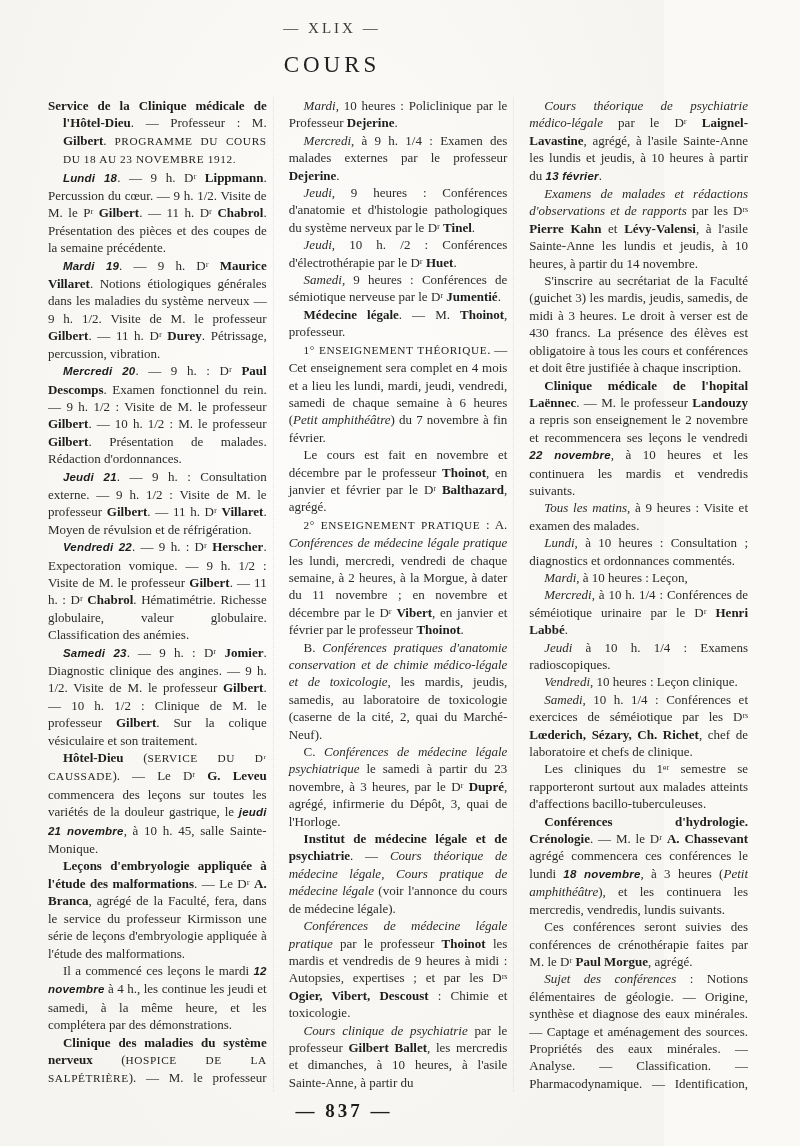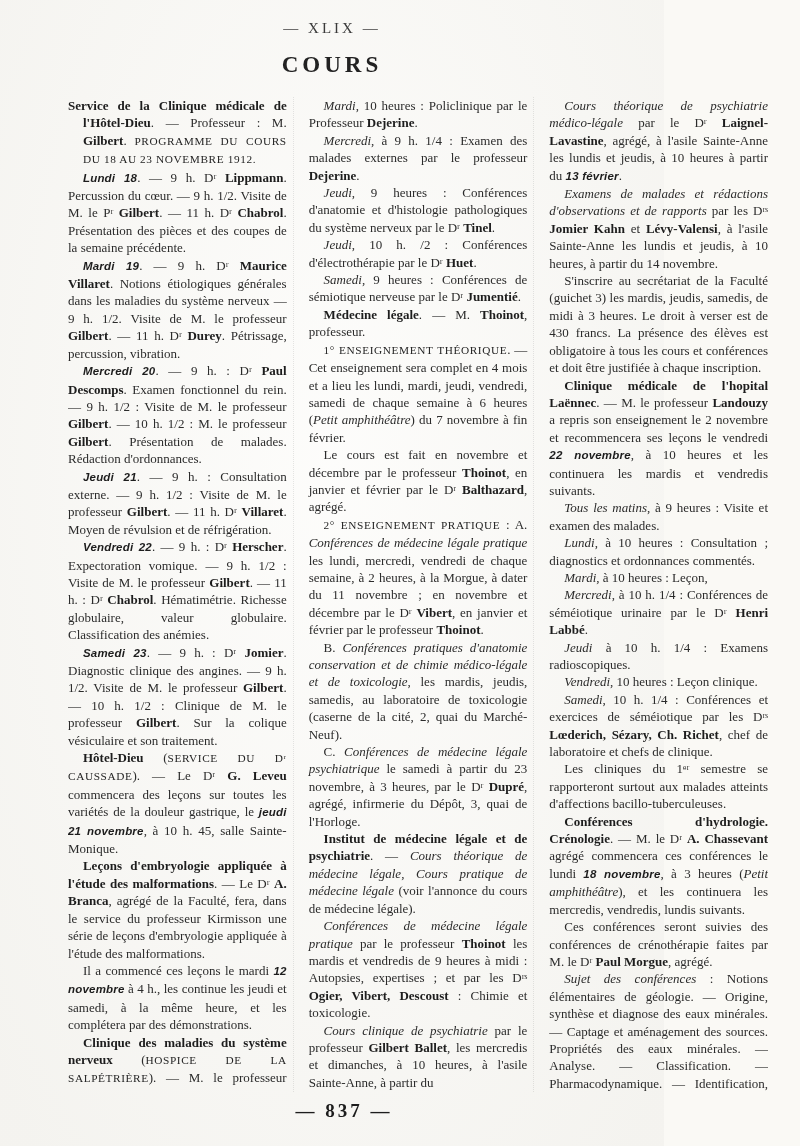--- a/index.html
+++ b/index.html
@@ -19,29 +19,30 @@
   }
   #folio {
     position: absolute; top: 20px; left: 0; width: 100%;
     text-align: center;
     font-size: 15px; letter-spacing: 3px;
     color: #3a3a3a;
   }
   #page-title {
     position: absolute; top: 52px; left: 0; width: 100%;
     text-align: center;
-    font-size: 23px; font-weight: bold; letter-spacing: 4px;
+    font-size: 23px; font-weight: normal; letter-spacing: 4px;
     color: #222;
   }
   #columns {
-    position: absolute; top: 97px; left: 68px;
+    position: absolute; top: 97px; left: 48px;
     width: 700px; height: 995px;
     display: flex;
     gap: 15px;
     overflow: hidden;
+    justify-content: flex-end;
   }
   .col {
     flex: 1 1 0;
     min-width: 0;
     text-align: justify;
     font-size: 13px;
     line-height: 17.4px;
     color: #2b2b2b;
   }
   .col-sep { border-right: 1px dotted rgba(60,60,60,0.12); padding-right: 6px; }
@@ -98,21 +99,21 @@
         <p class="para"><span class="seg-n">Le cours est fait en novembre et décembre par le professeur </span><span class="seg-b">Thoinot</span><span class="seg-n">, en janvier et février par le Dʳ </span><span class="seg-b">Balthazard</span><span class="seg-n">, agrégé.</span></p>
         <p class="para"><span class="seg-sc">2° ENSEIGNEMENT PRATIQUE</span><span class="seg-n"> : A. </span><span class="seg-i">Conférences de médecine légale pratique</span><span class="seg-n"> les lundi, mercredi, vendredi de chaque semaine, à 2 heures, à la Morgue, à dater du 11 novembre ; en novembre et décembre par le Dʳ </span><span class="seg-b">Vibert</span><span class="seg-n">, en janvier et février par le professeur </span><span class="seg-b">Thoinot</span><span class="seg-n">.</span></p>
         <p class="para"><span class="seg-n">B. </span><span class="seg-i">Conférences pratiques d'anatomie conservation et de chimie médico-légale et de toxicologie</span><span class="seg-n">, les mardis, jeudis, samedis, au laboratoire de toxicologie (caserne de la cité, 2, quai du Marché-Neuf).</span></p>
         <p class="para"><span class="seg-n">C. </span><span class="seg-i">Conférences de médecine légale psychiatrique</span><span class="seg-n"> le samedi à partir du 23 novembre, à 3 heures, par le Dʳ </span><span class="seg-b">Dupré</span><span class="seg-n">, agrégé, infirmerie du Dépôt, 3, quai de l'Horloge.</span></p>
         <p class="para"><span class="seg-b">Institut de médecine légale et de psychiatrie</span><span class="seg-n">. — </span><span class="seg-i">Cours théorique de médecine légale</span><span class="seg-n">, </span><span class="seg-i">Cours pratique de médecine légale</span><span class="seg-n"> (voir l'annonce du cours de médecine légale).</span></p>
         <p class="para"><span class="seg-i">Conférences de médecine légale pratique</span><span class="seg-n"> par le professeur </span><span class="seg-b">Thoinot</span><span class="seg-n"> les mardis et vendredis de 9 heures à midi : Autopsies, expertises ; et par les Dʳˢ </span><span class="seg-b">Ogier, Vibert, Descoust</span><span class="seg-n"> : Chimie et toxicologie.</span></p>
         <p class="para"><span class="seg-i">Cours clinique de psychiatrie</span><span class="seg-n"> par le professeur </span><span class="seg-b">Gilbert Ballet</span><span class="seg-n">, les mercredis et dimanches, à 10 heures, à l'asile Sainte-Anne, à partir du </span></p>
       </div>
       <div class="col">
         <p class="para"><span class="seg-i">Cours théorique de psychiatrie médico-légale</span><span class="seg-n"> par le Dʳ </span><span class="seg-b">Laignel-Lavastine</span><span class="seg-n">, agrégé, à l'asile Sainte-Anne les lundis et jeudis, à 10 heures à partir du </span><span class="seg-bi">13 février</span><span class="seg-n">.</span></p>
-        <p class="para"><span class="seg-i">Examens de malades et rédactions d'observations et de rapports</span><span class="seg-n"> par les Dʳˢ </span><span class="seg-b">Jomier Kahn</span><span class="seg-n"> et </span><span class="seg-b">Lévy-Valensi</span><span class="seg-n">, à l'asile Sainte-Anne les lundis et jeudis, à 10 heures, à partir du 14 novembre.</span></p>
+        <p class="para"><span class="seg-i">Examens de malades et rédactions d'observations et de rapports</span><span class="seg-n"> par les Dʳˢ </span><span class="seg-b">Pierre Kahn</span><span class="seg-n"> et </span><span class="seg-b">Lévy-Valensi</span><span class="seg-n">, à l'asile Sainte-Anne les lundis et jeudis, à 10 heures, à partir du 14 novembre.</span></p>
         <p class="para"><span class="seg-n">S'inscrire au secrétariat de la Faculté (guichet 3) les mardis, jeudis, samedis, de midi à 3 heures. Le droit à verser est de 430 francs. La présence des élèves est obligatoire à tous les cours et conférences et doit être justifiée à chaque inscription.</span></p>
         <p class="para"><span class="seg-b">Clinique médicale de l'hopital Laënnec</span><span class="seg-n">. — M. le professeur </span><span class="seg-b">Landouzy</span><span class="seg-n"> a repris son enseignement le 2 novembre et recommencera ses leçons le vendredi </span><span class="seg-bi">22 novembre</span><span class="seg-n">, à 10 heures et les continuera les mardis et vendredis suivants.</span></p>
         <p class="para"><span class="seg-i">Tous les matins</span><span class="seg-n">, à 9 heures : Visite et examen des malades.</span></p>
         <p class="para"><span class="seg-i">Lundi</span><span class="seg-n">, à 10 heures : Consultation ; diagnostics et ordonnances commentés.</span></p>
         <p class="para"><span class="seg-i">Mardi</span><span class="seg-n">, à 10 heures : Leçon,</span></p>
         <p class="para"><span class="seg-i">Mercredi</span><span class="seg-n">, à 10 h. 1/4 : Conférences de séméiotique urinaire par le Dʳ </span><span class="seg-b">Henri Labbé</span><span class="seg-n">.</span></p>
         <p class="para"><span class="seg-i">Jeudi</span><span class="seg-n"> à 10 h. 1/4 : Examens radioscopiques.</span></p>
         <p class="para"><span class="seg-i">Vendredi</span><span class="seg-n">, 10 heures : Leçon clinique.</span></p>
         <p class="para"><span class="seg-i">Samedi</span><span class="seg-n">, 10 h. 1/4 : Conférences et exercices de séméiotique par les Dʳˢ </span><span class="seg-b">Lœderich, Sézary, Ch. Richet</span><span class="seg-n">, chef de laboratoire et chefs de clinique.</span></p>
         <p class="para"><span class="seg-n">Les cliniques du 1ᵉʳ semestre se rapporteront surtout aux malades atteints d'affections bacillo-tuberculeuses.</span></p>

